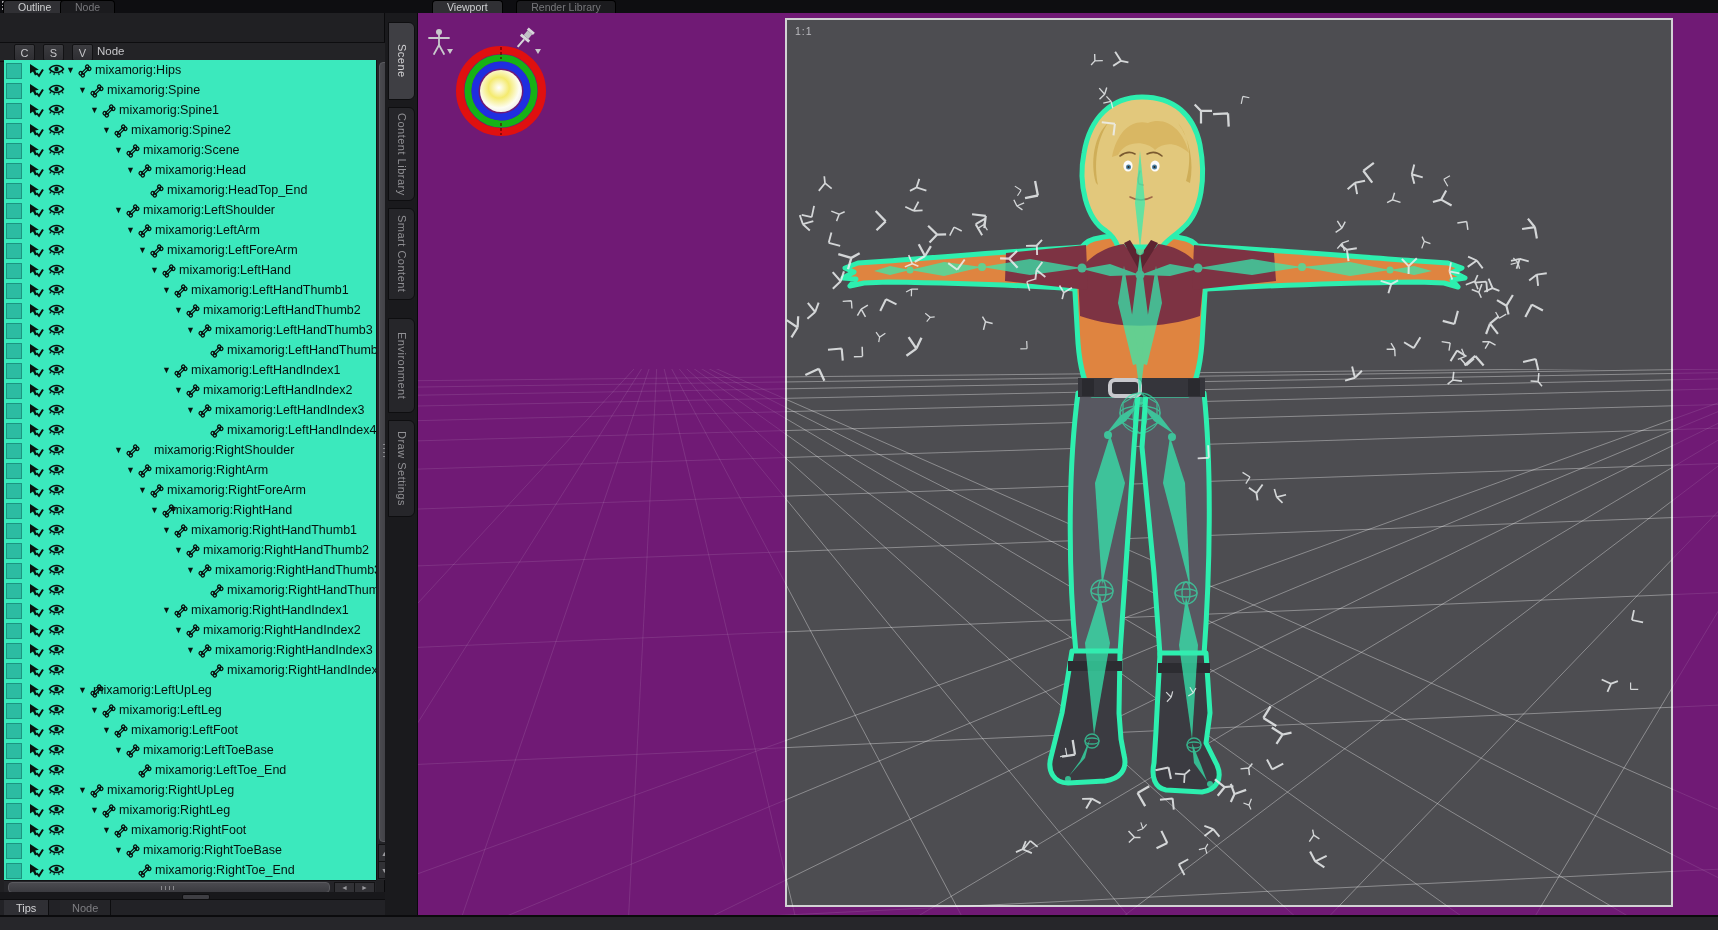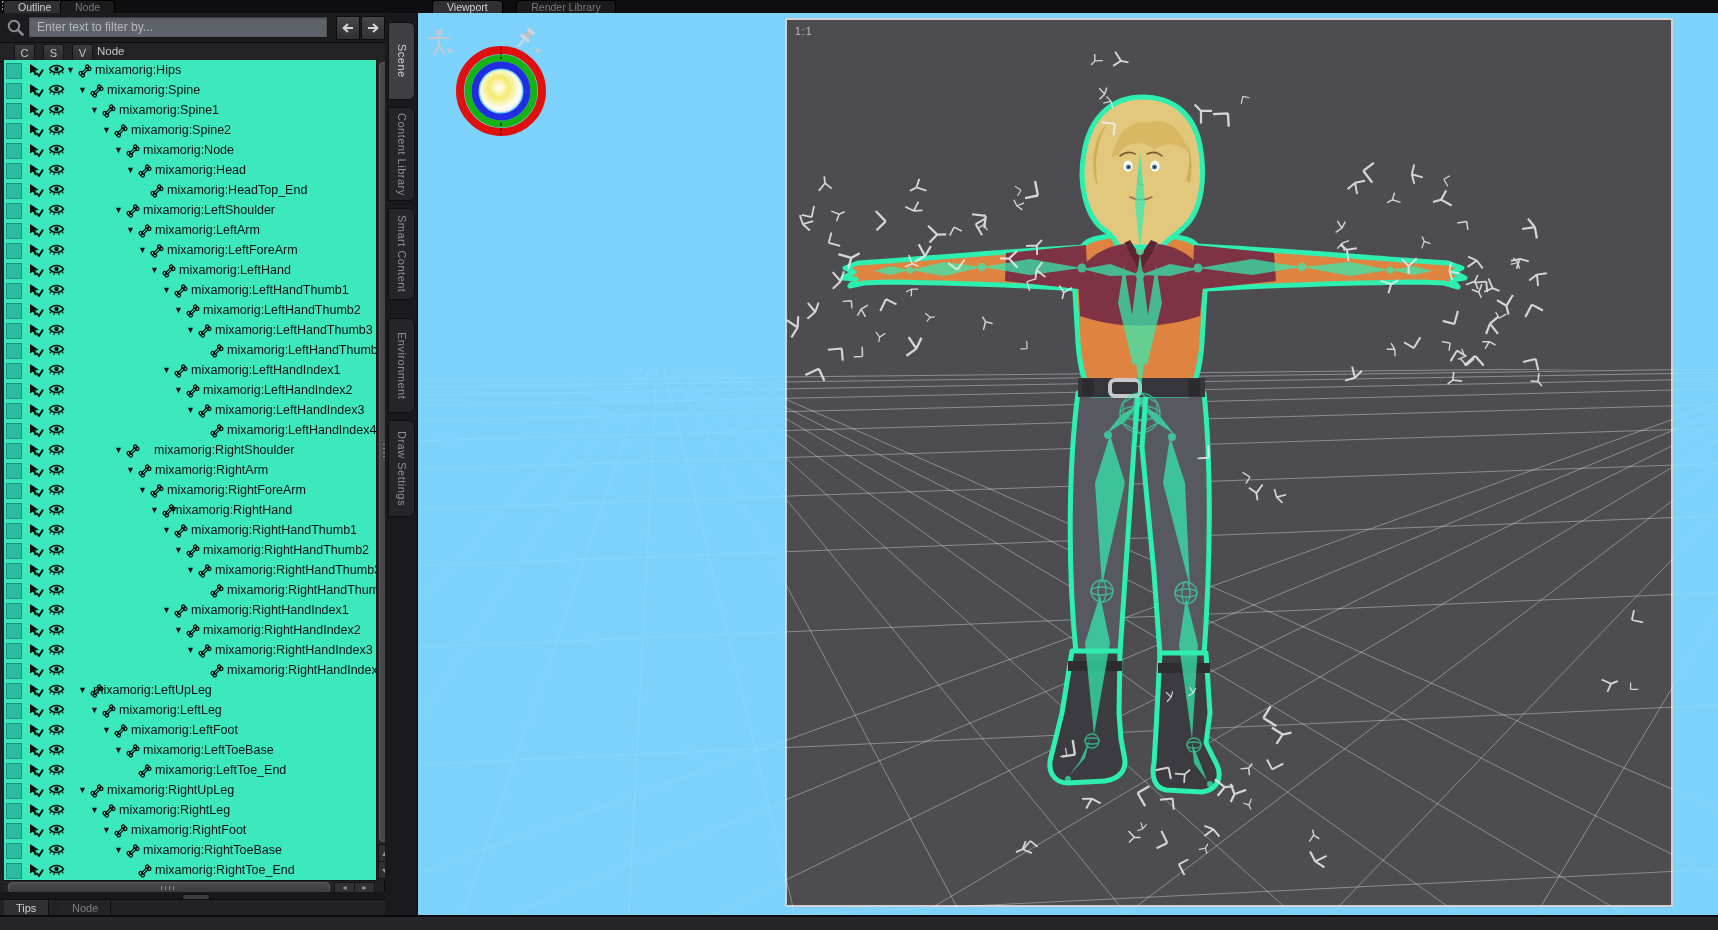--- a/index.html
+++ b/index.html
@@ -58,21 +58,21 @@
   .btab.active{background:#2f2f34;color:#d2d2d5;}
 
   
   #side-strip{left:385px;top:13px;width:33px;height:902px;background:#1a1a1d;border-right:1px solid #0a0a0c;box-sizing:border-box;}
   .vtab{position:absolute;left:3px;width:27px;background:#26262a;border:1px solid #0e0e10;border-radius:0 6px 6px 0;
         color:#909094;font-size:11px;display:flex;align-items:center;justify-content:center;cursor:pointer;
         writing-mode:vertical-rl;letter-spacing:.5px;box-sizing:border-box;}
   .vtab.active{background:#3f3f44;color:#d2d2d4;}
 
   
-  #viewport{left:418px;top:13px;width:1300px;height:902px;background:#7dd3fc;overflow:hidden;}
+  #viewport{left:418px;top:13px;width:1300px;height:902px;background:#701a75;overflow:hidden;}
   #frame{position:absolute;left:367px;top:5px;width:888px;height:889px;background:#4d4d51;border:2px solid #d2d2d4;box-sizing:border-box;}
   #zoom-ratio{position:absolute;left:8px;top:5px;color:#bcbcc0;font-size:10.5px;letter-spacing:1px;}
   #scene-svg{position:absolute;left:0;top:0;pointer-events:none;}
   #trackball{position:absolute;left:37px;top:32px;width:92px;height:92px;cursor:pointer;}
   .vp-ic{position:absolute;cursor:pointer;}
 
   
   #bottombar{left:0;top:915px;width:1718px;height:15px;background:#26262a;border-top:2px solid #0b0b0d;box-sizing:border-box;}
 </style>
 </head>
@@ -90,37 +90,20 @@
         <i></i>
         <i></i>
       </div>
     <div id="vp-tabs">
         <div class="toptab active" style="left: 432px; min-width: 68px;">Viewport</div>
         <div class="toptab" style="left: 516px; min-width: 100px;">Render Library</div>
       </div>
   </div>
 
   <div id="left" class="abs">
-    <div id="filter-row">
-      <svg id="search-ic" viewBox="0 0 21 21">
-        <circle cx="9" cy="9" r="5.2" fill="none" stroke="#8d8d92" stroke-width="2"></circle>
-        <line x1="12.8" y1="12.8" x2="17.5" y2="17.5" stroke="#8d8d92" stroke-width="2.6" stroke-linecap="round"></line>
-      </svg>
-      <input id="filter-input" type="text" placeholder="Enter text to filter by..." style="">
-      <div class="nav-btn" style="left:336px">
-        <svg width="16" height="14" viewBox="0 0 16 14">
-          <path d="M13 7 H4 M8 3 L3.5 7 L8 11" stroke="#d5d5d8" stroke-width="2" fill="none" stroke-linejoin="round"></path>
-        </svg>
-      </div>
-      <div class="nav-btn" style="left:361px">
-        <svg width="16" height="14" viewBox="0 0 16 14">
-          <path d="M3 7 H12 M8 3 L12.5 7 L8 11" stroke="#d5d5d8" stroke-width="2" fill="none" stroke-linejoin="round"></path>
-        </svg>
-      </div>
-    </div>
     <div id="header-row">
       <div class="hdr-btn" style="left:14px">C</div>
       <div class="hdr-btn" style="left:43px">S</div>
       <div class="hdr-btn" style="left:72px">V</div>
       <div id="hdr-node">Node</div>
     </div>
     <div id="tree">
         <div class="row" style="top: 0px;">
           <span class="cbx"></span>
           <span class="ics" style="left:24px"><svg width="16" height="15" viewBox="0 0 16 15">
@@ -227,21 +210,21 @@
           <span class="arrow" style="left:110px">▼</span>
           <span class="bone" style="left:121px"><svg width="16" height="16" viewBox="0 0 16 16">
               <g transform="rotate(-45 8 8)" fill="none" stroke="#0a120f" stroke-width="1.25">
                 <circle cx="3.4" cy="6.6" r="1.7"></circle>
                 <circle cx="3.4" cy="9.4" r="1.7"></circle>
                 <circle cx="12.6" cy="6.6" r="1.7"></circle>
                 <circle cx="12.6" cy="9.4" r="1.7"></circle>
                 <rect x="4.4" y="6.9" width="7.2" height="2.2"></rect>
               </g>
             </svg></span>
-          <span class="lbl" style="left:139px">mixamorig:Node</span>
+          <span class="lbl" style="left:139px">mixamorig:Scene</span>
         </div>
         <div class="row" style="top: 100px;">
           <span class="cbx"></span>
           <span class="ics" style="left:24px"><svg width="16" height="15" viewBox="0 0 16 15">
               <path d="M2 1 L2 10.5 L5 8.4 L7 12.6 L9.2 11.4 L7.2 7.4 L10.8 6.8 Z" fill="#0a120f"></path>
               <path d="M8.6 10 l2.4 2.8 L15 6.5" stroke="#0a120f" stroke-width="1.9" fill="none"></path>
             </svg></span>
           <span class="ics" style="left:44px"><svg width="17" height="13" viewBox="0 0 17 13">
               <path d="M1.5 6 C4.8 1.4 12.2 1.4 15.5 6 C12.2 10.6 4.8 10.6 1.5 6 Z" fill="none" stroke="#0a120f" stroke-width="1.5"></path>
               <circle cx="8.5" cy="6" r="2.2" fill="#0a120f"></circle>

